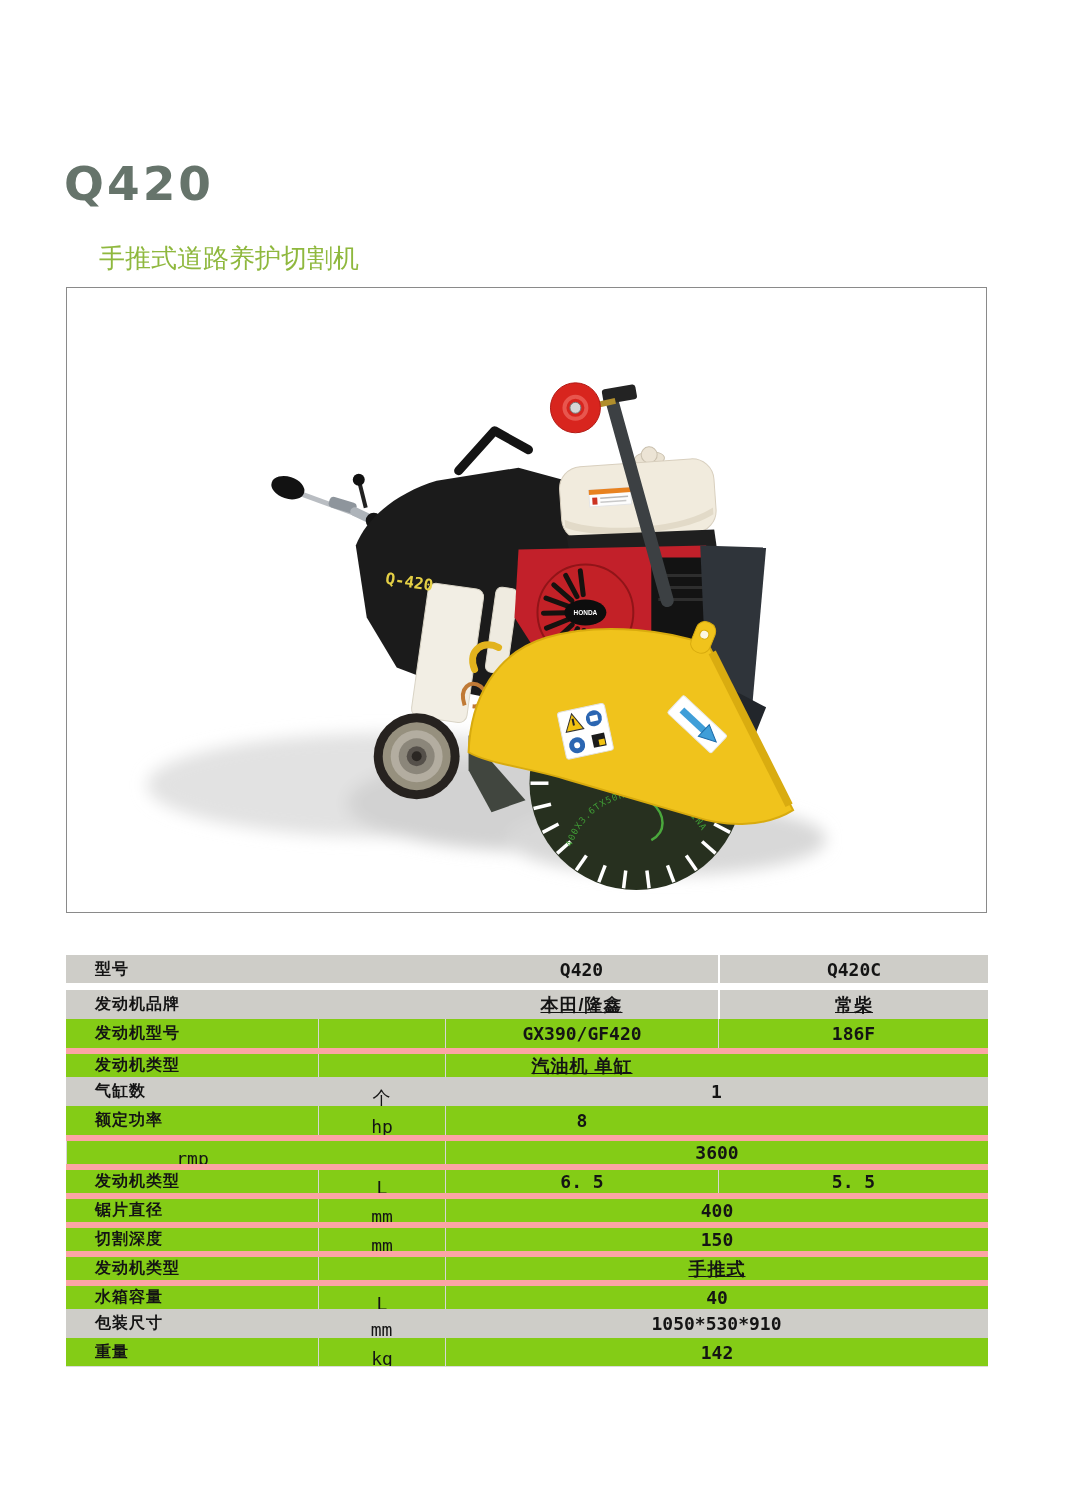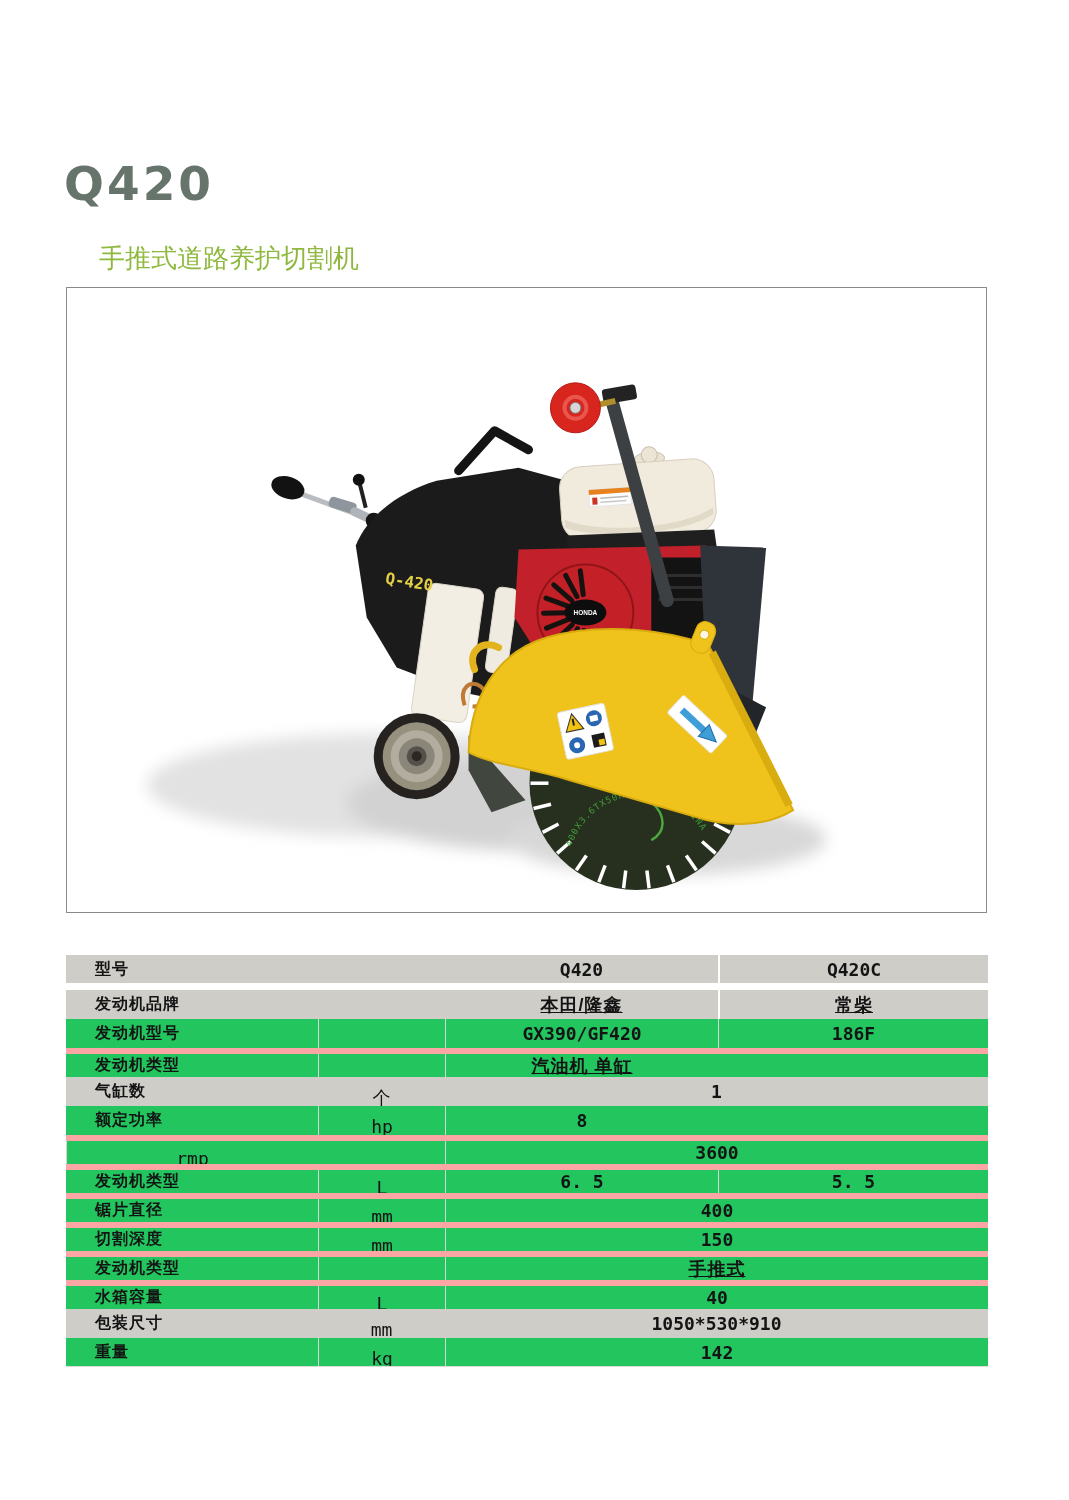--- a/index.html
+++ b/index.html
@@ -20,21 +20,21 @@
   .product-frame{
     position:absolute;left:66px;top:287px;width:921px;height:626px;
     border:1px solid #8a8a8a;background:#ffffff;box-sizing:border-box;
   }
   .product-frame svg{display:block;width:100%;height:100%;}
 
   
   .spec-table{position:absolute;left:66px;top:955px;width:922px;}
   .spec-row{
     display:grid;grid-template-columns:252px 127px 273px 270px;
-    height:29px;box-sizing:border-box;background:#22c55e;
+    height:29px;box-sizing:border-box;background:#84cc16;
   }
   .spec-row.first{height:28px;}
   .spec-row.shade{background:#cecdc8;}
   .row-gap{height:7px;background:#ffffff;}
   .spec-row.lined{border-top:6px solid #fca5a5;}
   .spec-table .tail{border-bottom:1px solid #dbdbdb;}
   .cell{display:flex;align-items:center;justify-content:center;
         font-size:18px;color:#141414;overflow:hidden;white-space:nowrap;}
   .cell.label{justify-content:flex-start;padding-left:29px;
         font-weight:700;font-size:16px;letter-spacing:1px;}

